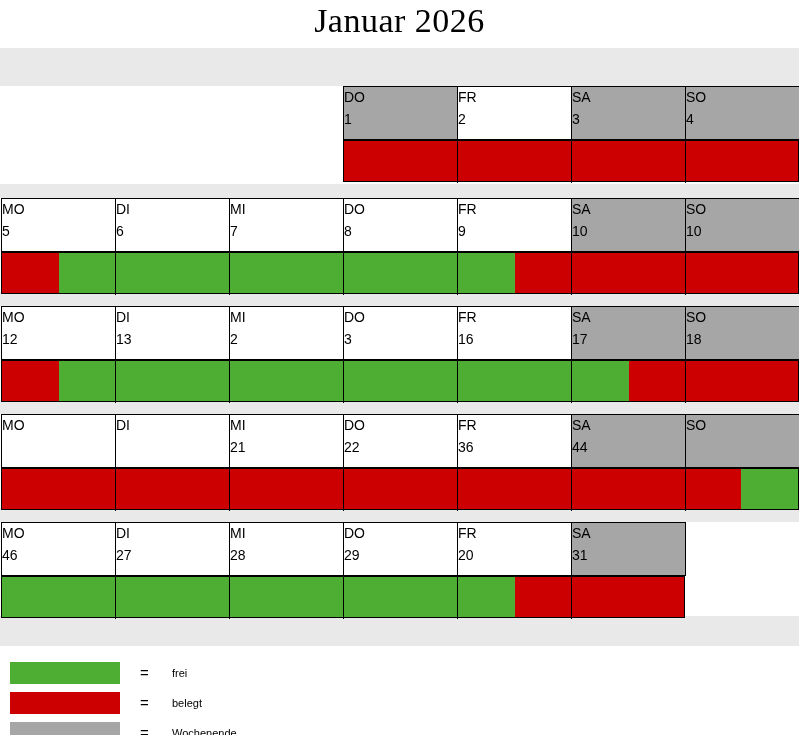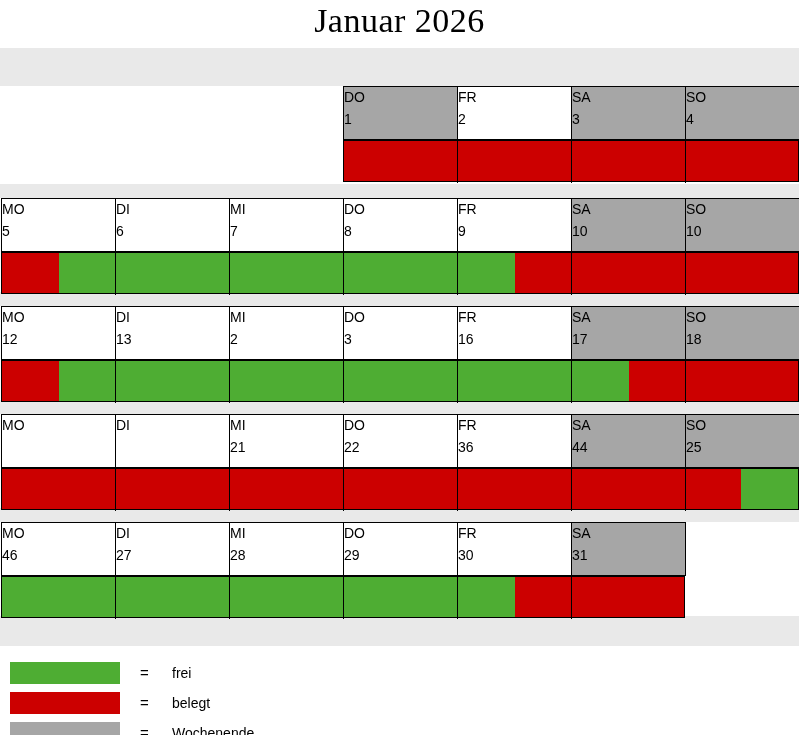--- a/index.html
+++ b/index.html
@@ -133,21 +133,21 @@
     left: 140px;
     top: 0;
     font-size: 15px;
     color: #000000;
     line-height: 22px;
   }
   .legend-label {
     position: absolute;
     left: 172px;
     top: 0;
-    font-size: 14px;
+    font-size: 11px;
     color: #000000;
     line-height: 22px;
   }
 </style>
 </head>
 <body>
 
 <div class="page">
 
   <div class="title-bar">
@@ -295,21 +295,20 @@
       <div class="daycell" style="left:457px;">
         <span class="dow">FR</span>
         <span class="dnum">36</span>
       </div>
       <div class="daycell weekend" style="left:571px;">
         <span class="dow">SA</span>
         <span class="dnum">44</span>
       </div>
       <div class="daycell weekend" style="left:685px;">
         <span class="dow">SO</span>
-        <span class="dnum">25</span>
       </div>
     </div>
     <div class="bar" style="left:1px;top:54px;width:798px;">
       <div class="seg busy" style="left:0;width:739px;"></div>
       <div class="seg free" style="left:739px;width:57px;"></div>
       <div class="vsep" style="left:113px;"></div>
       <div class="vsep" style="left:227px;"></div>
       <div class="vsep" style="left:341px;"></div>
       <div class="vsep" style="left:455px;"></div>
       <div class="vsep" style="left:569px;"></div>
@@ -330,21 +329,21 @@
       <div class="daycell" style="left:229px;">
         <span class="dow">MI</span>
         <span class="dnum">28</span>
       </div>
       <div class="daycell" style="left:343px;">
         <span class="dow">DO</span>
         <span class="dnum">29</span>
       </div>
       <div class="daycell" style="left:457px;">
         <span class="dow">FR</span>
-        <span class="dnum">30</span>
+        <span class="dnum">20</span>
       </div>
       <div class="daycell weekend" style="left:571px;">
         <span class="dow">SA</span>
         <span class="dnum">31</span>
       </div>
     </div>
     <div class="bar" style="left:1px;top:54px;width:684px;">
       <div class="seg free" style="left:0;width:513px;"></div>
       <div class="seg busy" style="left:513px;width:169px;"></div>
       <div class="vsep" style="left:113px;"></div>

